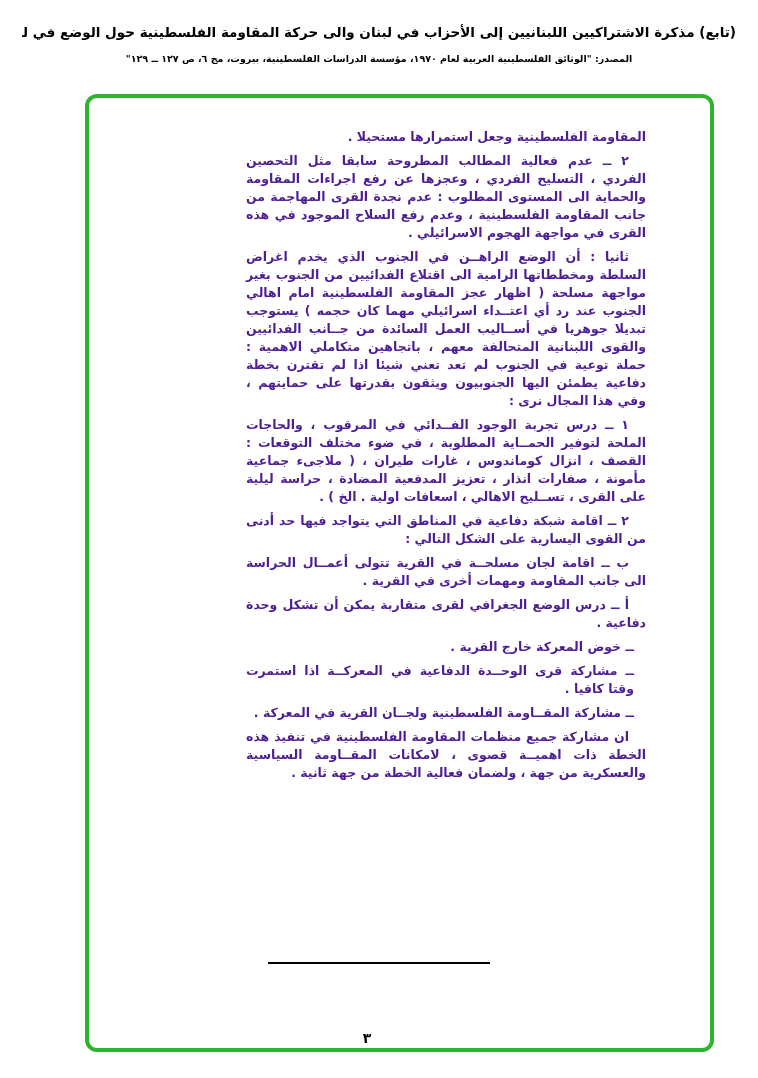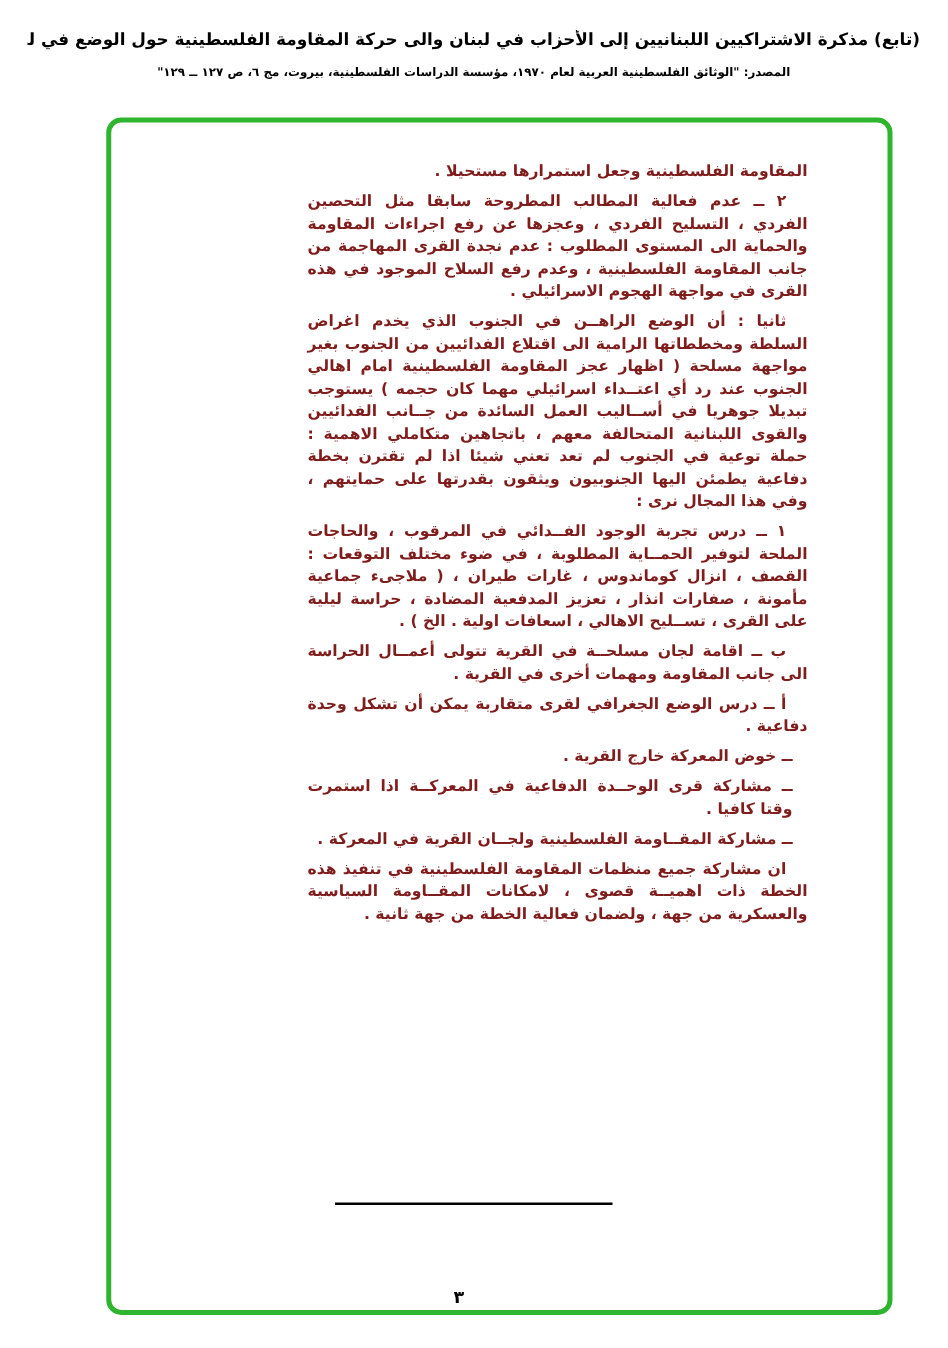--- a/index.html
+++ b/index.html
@@ -20,21 +20,21 @@
     white-space:nowrap;overflow:hidden;
   }
   .frame{
     position:absolute;left:85px;top:94px;width:629px;height:958px;
     border:4px solid #2eb42e;border-radius:12px;background:#fff;
     box-sizing:border-box;
   }
   .text-col{
     position:absolute;top:128px;right:112px;width:400px;
     direction:rtl;text-align:justify;
-    font-size:12.5px;line-height:18px;font-weight:bold;color:#7f1d1d;
+    font-size:12.5px;line-height:18px;font-weight:bold;color:#4c1d95;
   }
   .text-col p{margin:0 0 6px 0;text-indent:17px;}
   .text-col p.noindent{text-indent:0;}
   .text-col p.bullet{text-indent:0;padding-right:12px;}
   .end-rule{
     position:absolute;left:268px;top:962px;width:222px;height:2px;
     background:#000;
   }
   .page-num{
     position:absolute;top:1030px;left:0;right:24px;text-align:center;
@@ -50,20 +50,21 @@
 
   <div class="doc-source">المصدر: "الوثائق الفلسطينية العربية لعام ١٩٧٠، مؤسسة الدراسات الفلسطينية، بيروت، مج ٦، ص ١٢٧ ــ ١٢٩"</div>
 
   <div class="frame" style="border-color: rgb(46, 180, 46);"></div>
 
   <div class="text-col">
     <p class="noindent">المقاومة الفلسطينية وجعل استمرارها مستحيلا .</p>
     <p>٢ ــ عدم فعالية المطالب المطروحة سابقا مثل التحصين الفردي ، التسليح الفردي ، وعجزها عن رفع اجراءات المقاومة والحماية الى المستوى المطلوب : عدم نجدة القرى المهاجمة من جانب المقاومة الفلسطينية ، وعدم رفع السلاح الموجود في هذه القرى في مواجهة الهجوم الاسرائيلي .</p>
     <p>ثانيا : أن الوضع الراهــن في الجنوب الذي يخدم اغراض السلطة ومخططاتها الرامية الى اقتلاع الفدائيين من الجنوب بغير مواجهة مسلحة ( اظهار عجز المقاومة الفلسطينية امام اهالي الجنوب عند رد أي اعتــداء اسرائيلي مهما كان حجمه ) يستوجب تبديلا جوهريا في أســاليب العمل السائدة من جــانب الفدائيين والقوى اللبنانية المتحالفة معهم ، باتجاهين متكاملي الاهمية : حملة توعية في الجنوب لم تعد تعني شيئا اذا لم تقترن بخطة دفاعية يطمئن اليها الجنوبيون ويثقون بقدرتها على حمايتهم ، وفي هذا المجال نرى :</p>
     <p>١ ــ درس تجربة الوجود الفــدائي في المرقوب ، والحاجات الملحة لتوفير الحمــاية المطلوبة ، في ضوء مختلف التوقعات : القصف ، انزال كوماندوس ، غارات طيران ، ( ملاجىء جماعية مأمونة ، صفارات انذار ، تعزيز المدفعية المضادة ، حراسة ليلية على القرى ، تســليح الاهالي ، اسعافات اولية . الخ ) .</p>
+    <p>٢ ــ اقامة شبكة دفاعية في المناطق التي يتواجد فيها حد أدنى من القوى اليسارية على الشكل التالي :</p>
     <p>ب ــ اقامة لجان مسلحــة في القرية تتولى أعمــال الحراسة الى جانب المقاومة ومهمات أخرى في القرية .</p>
     <p>أ ــ درس الوضع الجغرافي لقرى متقاربة يمكن أن تشكل وحدة دفاعية .</p>
     <p class="bullet">ــ خوض المعركة خارج القرية .</p>
     <p class="bullet">ــ مشاركة قرى الوحــدة الدفاعية في المعركــة اذا استمرت وقتا كافيا .</p>
     <p class="bullet">ــ مشاركة المقــاومة الفلسطينية ولجــان القرية في المعركة .</p>
     <p>ان مشاركة جميع منظمات المقاومة الفلسطينية في تنفيذ هذه الخطة ذات اهميــة قصوى ، لامكانات المقــاومة السياسية والعسكرية من جهة ، ولضمان فعالية الخطة من جهة ثانية .</p>
   </div>
 
   <div class="end-rule"></div>
 

